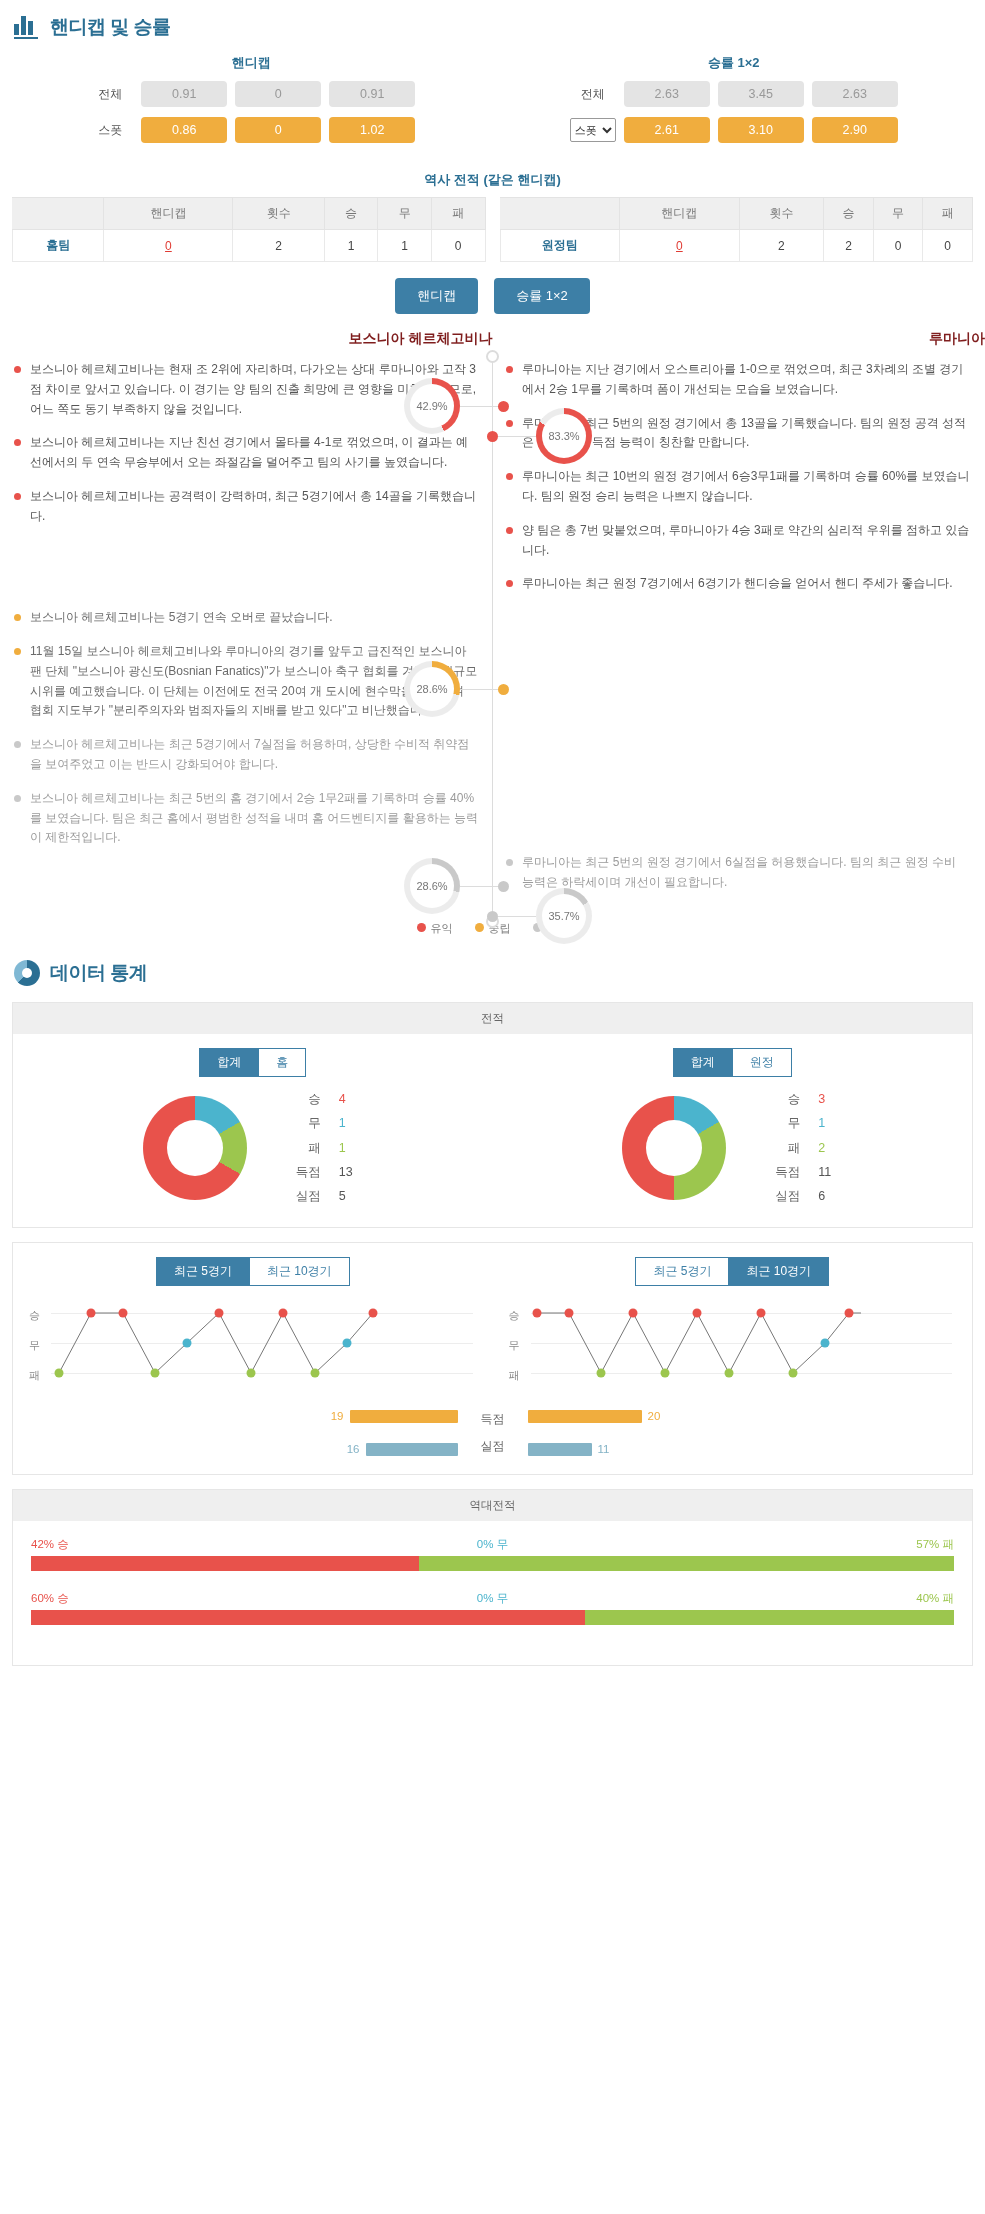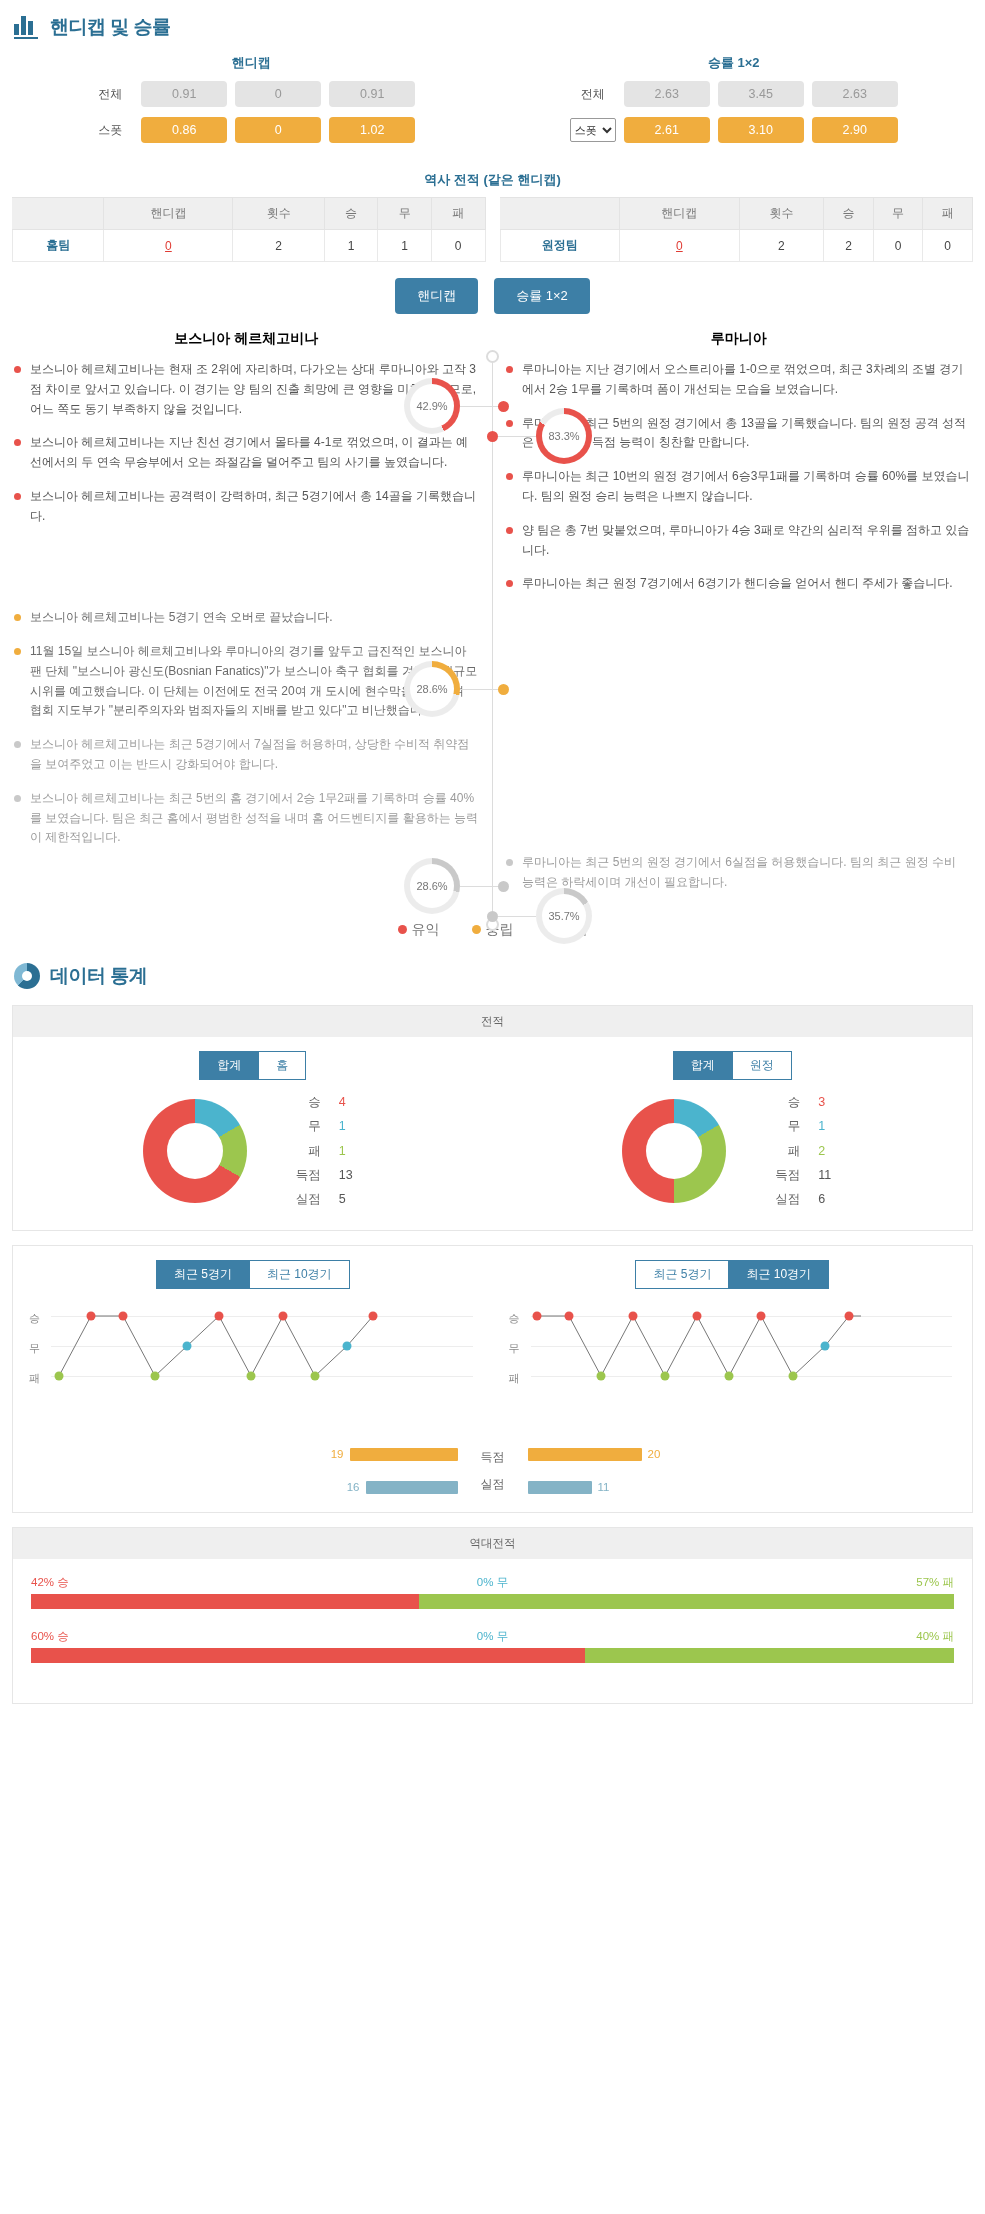--- a/index.html
+++ b/index.html
@@ -51,21 +51,21 @@
   table.hist td.hcap { color:#e03b33; text-decoration:underline; }
   table.hist th:first-child { border-left-color:#efefef;}
 
   .btn-row { display:flex; justify-content:center; gap:16px; margin:16px 0 4px 0; }
   .btn { background:#3d7fa6; color:#fff; border:none; border-radius:4px; padding:9px 22px;
      font-size:13px; font-family:inherit; cursor:pointer; }
 
   
   .ei { position:relative; padding: 4px 0 10px 0; }
   .ei-heads { display:flex; }
-  .ei-heads div { flex:1; text-align:center; color:#000000; font-weight:bold; font-size:14px; padding:8px 0 12px 0;}
+  .ei-heads div { flex:1; text-align:right; color:#7f1d1d; font-weight:bold; font-size:14px; padding:8px 0 12px 0;}
   .timeline { position:absolute; left:492px; top:40px; bottom:26px; width:1px; background:#dcdcdc; }
   .tl-cap { position:absolute; left:-6px; width:13px; height:13px; border-radius:50%; border:2px solid #dcdcdc; background:#fff;}
   .tl-cap.top { top:-8px;} .tl-cap.bot { bottom:-8px;}
   .row { display:flex; align-items:flex-start; }
   .col { width:492px; padding: 0 14px; }
   .col.left { text-align:left; }
   .bullets { list-style:none; }
   .bullets li { position:relative; padding-left:16px; margin-bottom:14px; font-size:12px;
      line-height:1.65; color:#555; }
   .bullets li:before { content:""; position:absolute; left:0; top:6px; width:7px; height:7px; border-radius:50%;}
@@ -78,21 +78,21 @@
   
   .marker { position:absolute; display:flex; align-items:center; }
   .donut { width:56px; height:56px; border-radius:50%; display:flex; align-items:center;
      justify-content:center; font-size:11px; color:#777; background:#fff; }
   .donut span { background:#fff; width:44px; height:44px; border-radius:50%;
      display:flex; align-items:center; justify-content:center; }
   .connector { height:1px; background:#dcdcdc; }
   .dot { width:11px; height:11px; border-radius:50%; }
   .dot.pos { background:#e8524b; } .dot.neu { background:#f0ad3e; } .dot.neg { background:#c9c9c9; }
 
-  .legend { display:flex; justify-content:center; gap:32px; padding-top:14px; font-size:14px; color:#777;}
+  .legend { display:flex; justify-content:center; gap:22px; padding-top:14px; font-size:11px; color:#777;}
   .legend span.d { width:9px; height:9px; border-radius:50%; display:inline-block; margin-right:5px;}
 
   
   .card { margin: 10px 12px 14px 12px; border:1px solid #e6e6e6; background:#fff; }
   .card-head { background:#efefef; text-align:center; font-size:11.5px; color:#666; padding:8px 0; }
   .card-body { padding: 14px 0 18px 0; }
   .halves { display:flex; }
   .half { flex:1; }
   .tabs { display:flex; justify-content:center; margin-bottom:10px; }
   .tab { border:1px solid #3d7fa6; padding:5px 17px; font-size:12px; color:#3d7fa6; background:#fff; cursor:pointer;}
@@ -112,21 +112,21 @@
   
   .form-wrap { display:flex; }
   .form-half { flex:1; padding: 0 16px; }
   .form-chart { position:relative; height:96px; margin-top:6px; }
   .ylab { position:absolute; left:0; font-size:11px; color:#888; }
   .gridline { position:absolute; left:22px; right:4px; height:1px; background:#ededed; }
   svg.formsvg { position:absolute; left:22px; top:0; }
 
   .bars { margin-top:18px; display:flex; align-items:center; justify-content:center; }
   .bars-mid { width:70px; text-align:center; font-size:12px; color:#666; }
-  .bar-side { flex:1; display:flex; flex-direction:column; gap:20px;margin-top:35px; }
+  .bar-side { flex:1; display:flex; flex-direction:column; gap:20px; }
   .bar-line { display:flex; align-items:center; gap:6px; font-size:11.5px; }
   .bar { height:13px; border-radius:1px; }
   .bar.gold { background:#f0ad3e; } .bar.blue { background:#84b3c6; }
   .bar-line.rightalign { justify-content:flex-end; }
   .num.gold { color:#f0ad3e;} .num.blue{color:#84b3c6;}
 
   
   .h2h { padding: 16px 18px 20px 18px; }
   .h2h-row { margin-bottom:20px; }
   .h2h-labels { display:flex; justify-content:space-between; font-size:11.5px; margin-bottom:4px;}

